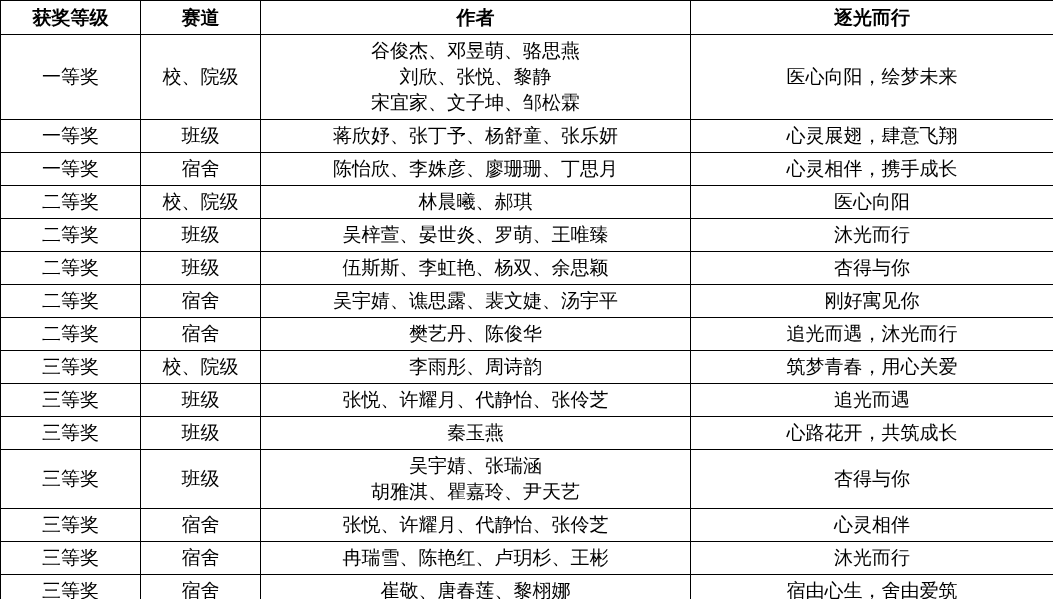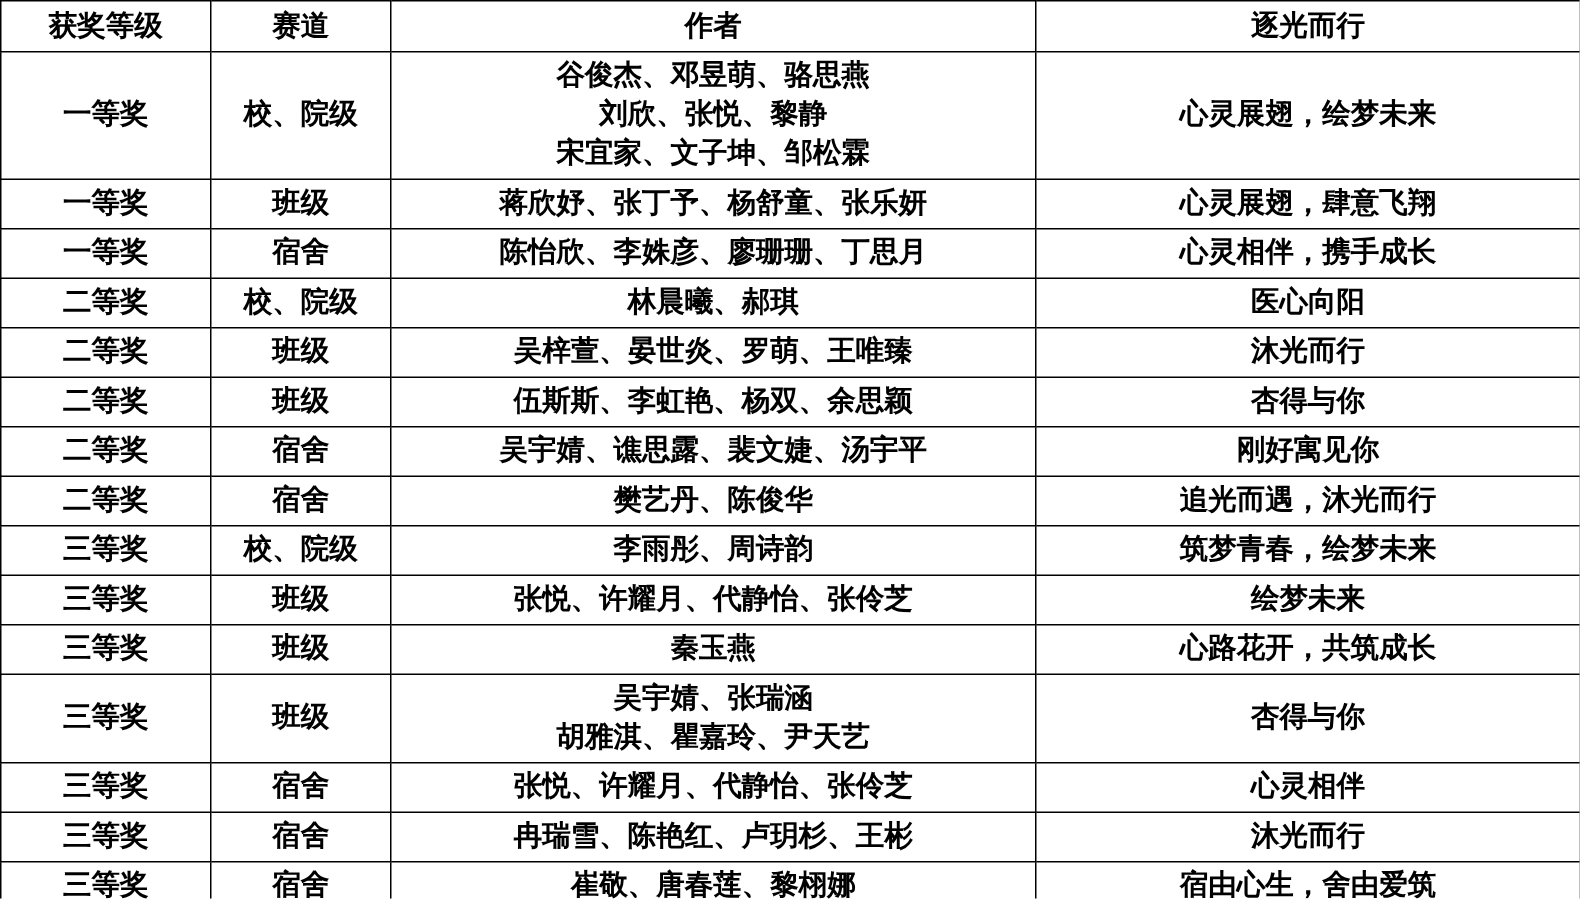--- a/index.html
+++ b/index.html
@@ -30,21 +30,21 @@
     font-size: 19px;
     line-height: 26px;
     padding: 3px 4px;
     box-sizing: border-box;
   }
   table.award-table th {
     font-weight: bold;
     height: 34px;
   }
   table.award-table td {
-    font-weight: bold;
+    font-weight: normal;
     height: 30px;
   }
   col.c-level { width: 140px; }
   col.c-track { width: 120px; }
   col.c-authors { width: 430px; }
   col.c-title { width: 363px; }
   .multiline {
     white-space: pre-line;
   }
 </style>
@@ -67,21 +67,21 @@
         <th>逐光而行</th>
       </tr>
     </thead>
     <tbody>
       <tr>
         <td>一等奖</td>
         <td>校、院级</td>
         <td class="multiline">谷俊杰、邓昱萌、骆思燕
 刘欣、张悦、黎静
 宋宜家、文子坤、邹松霖</td>
-        <td>心灵展翅，绘梦未来</td>
+        <td>医心向阳，绘梦未来</td>
       </tr>
       <tr>
         <td>一等奖</td>
         <td>班级</td>
         <td class="multiline">蒋欣妤、张丁予、杨舒童、张乐妍</td>
         <td>心灵展翅，肆意飞翔</td>
       </tr>
       <tr>
         <td>一等奖</td>
         <td>宿舍</td>
@@ -115,27 +115,27 @@
       <tr>
         <td>二等奖</td>
         <td>宿舍</td>
         <td class="multiline">樊艺丹、陈俊华</td>
         <td>追光而遇，沐光而行</td>
       </tr>
       <tr>
         <td>三等奖</td>
         <td>校、院级</td>
         <td class="multiline">李雨彤、周诗韵</td>
-        <td>筑梦青春，绘梦未来</td>
+        <td>筑梦青春，用心关爱</td>
       </tr>
       <tr>
         <td>三等奖</td>
         <td>班级</td>
         <td class="multiline">张悦、许耀月、代静怡、张伶芝</td>
-        <td>绘梦未来</td>
+        <td>追光而遇</td>
       </tr>
       <tr>
         <td>三等奖</td>
         <td>班级</td>
         <td class="multiline">秦玉燕</td>
         <td>心路花开，共筑成长</td>
       </tr>
       <tr>
         <td>三等奖</td>
         <td>班级</td>

